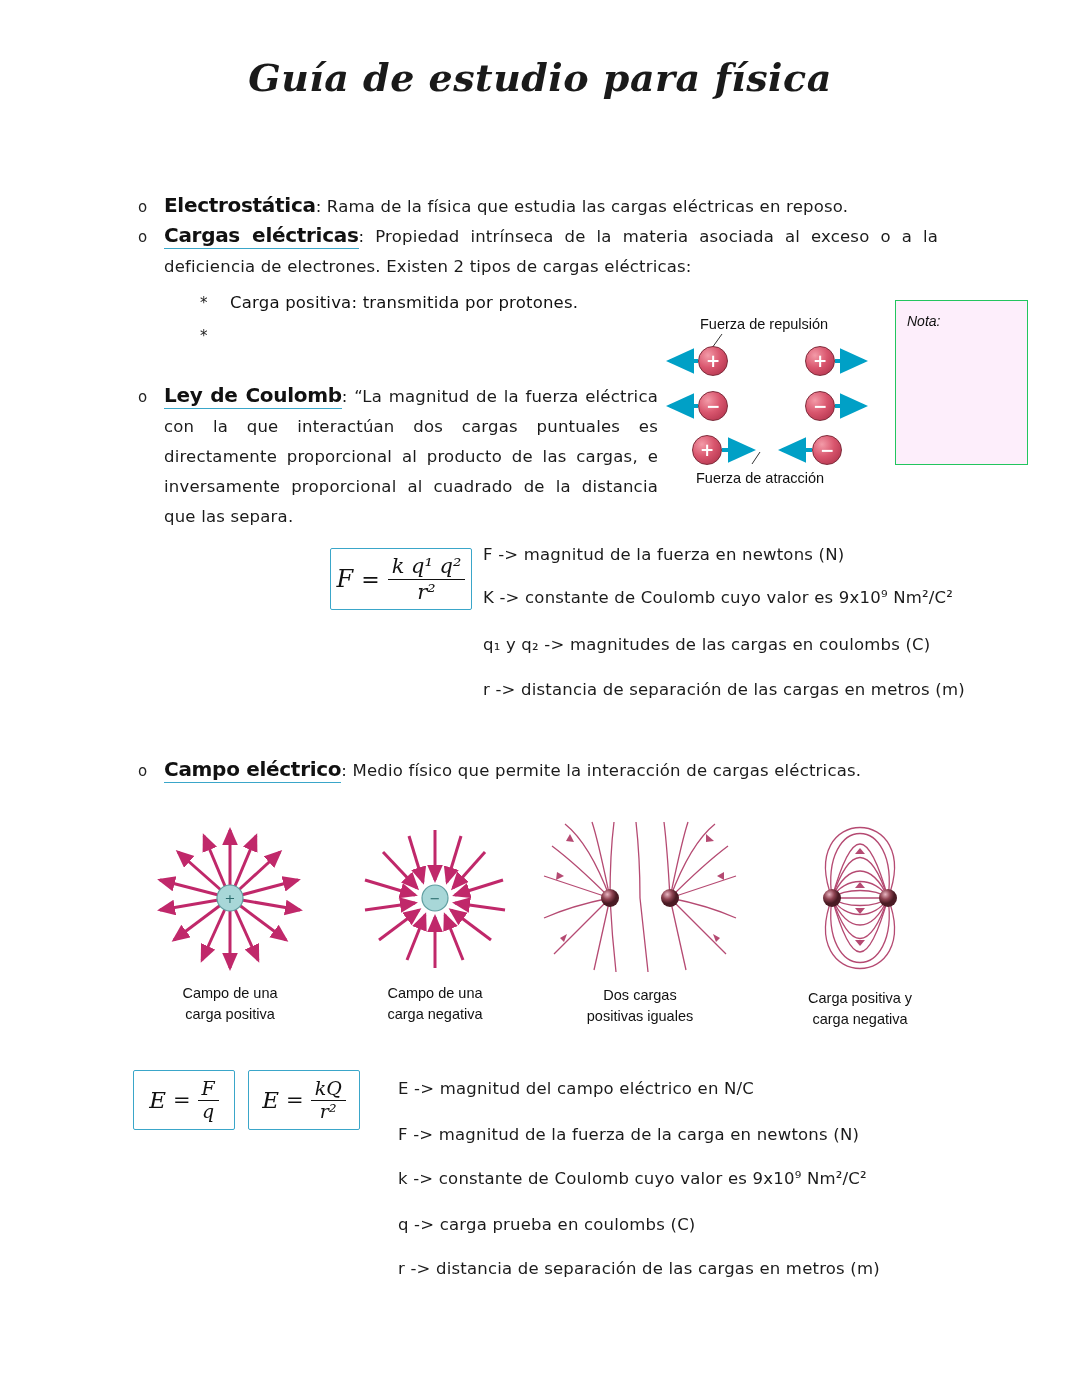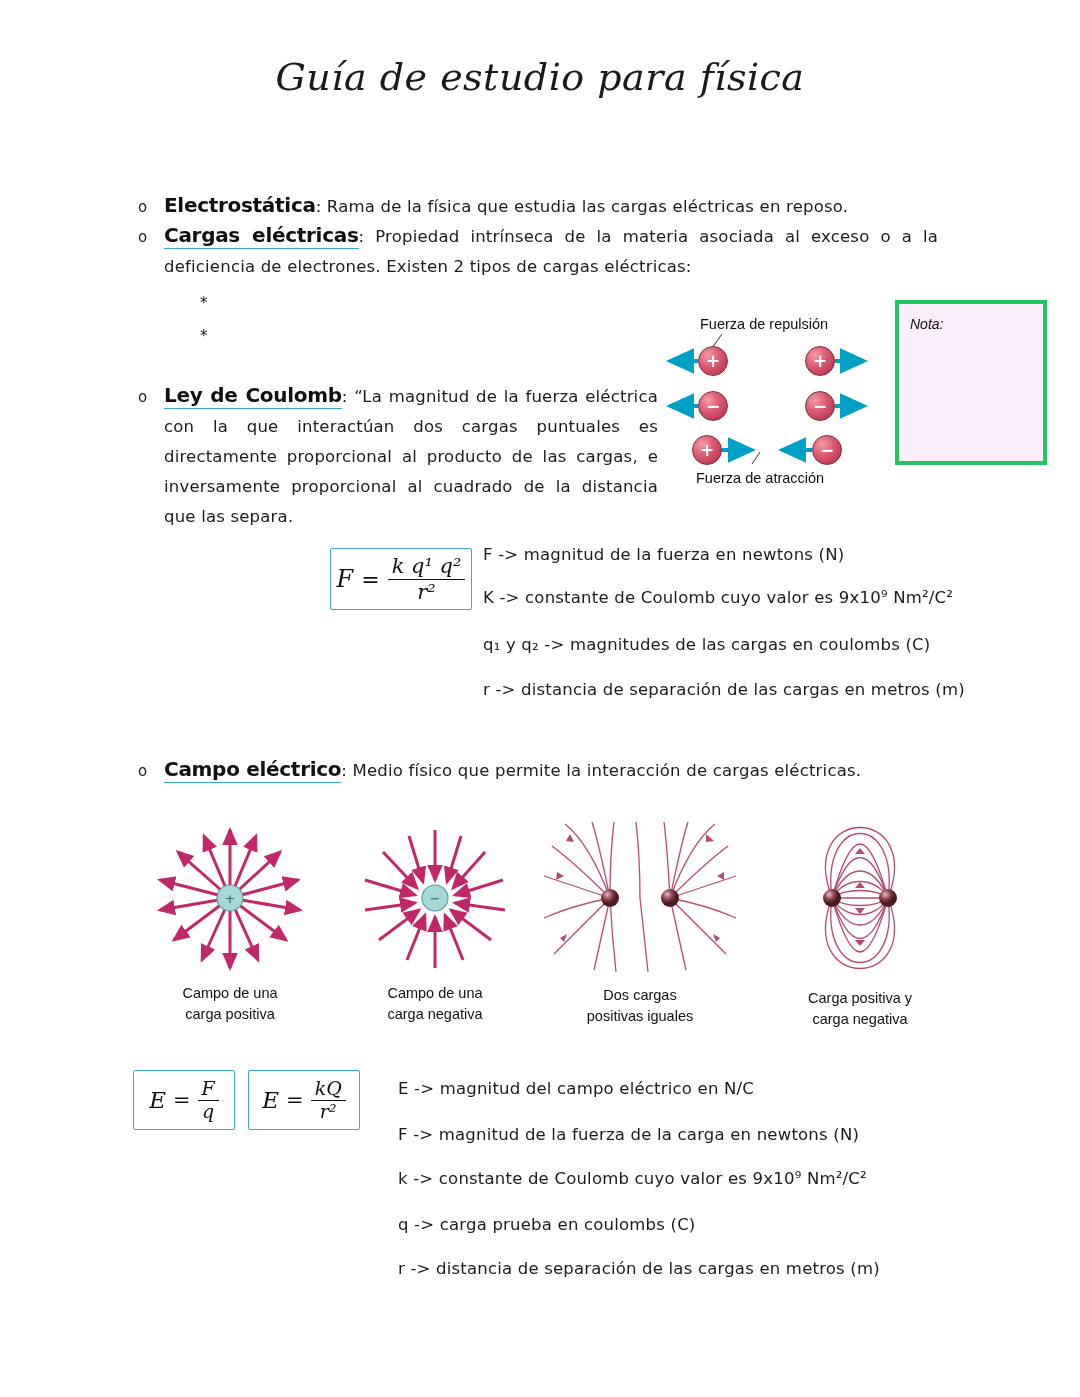--- a/index.html
+++ b/index.html
@@ -18,21 +18,21 @@
 
   
   .title {
     position: absolute;
     top: 55px;
     left: 0;
     width: 100%;
     text-align: center;
     font-family: "DejaVu Serif", serif;
     font-style: italic;
-    font-weight: normal;
+    font-weight: bold;
     font-size: 38px;
     letter-spacing: 0.5px;
     color: #1a1a1a;
   }
 
   .bullet-row {
     position: absolute;
     display: flex;
     align-items: flex-start;
   }
@@ -84,24 +84,24 @@
     font-size: 16.5px;
     line-height: 30px;
     letter-spacing: 0.2px;
   }
 
   
   .nota-box {
     position: absolute;
     left: 895px;
     top: 300px;
-    width: 152px;
+    width: 133px;
     height: 165px;
     background: #fdeefb;
-    border: 4px solid #22c55e;
+    border: 1px solid #22c55e;
     box-sizing: border-box;
     padding: 10px 11px;
     font-family: "Liberation Sans", sans-serif;
     font-size: 14px;
     line-height: 20px;
     color: #111;
   }
   .nota-title {
     font-style: italic;
     margin-bottom: 12px;
@@ -208,20 +208,21 @@
 
 <div class="bullet-row" style="left:138px; top:222px; width:800px;">
   <div class="bullet-marker">o</div>
   <div class="bullet-body just">
     <span class="term term-underline">Cargas eléctricas</span><span class="bodytext">:</span><span class="bodytext"> Propiedad intrínseca de la materia asociada al exceso o a la deficiencia de electrones. Existen 2 tipos de cargas eléctricas:</span>
   </div>
 </div>
 
 <div class="star-row" style="left:200px; top:288px; width:560px;">
   <div class="star-marker">*</div>
+  <div class="star-text">Carga positiva: transmitida por protones.</div>
 </div>
 <div class="star-row" style="left:200px; top:321px; width:560px;">
   <div class="star-marker">*</div>
 </div>
 
 <div class="figure-charges">
   <div class="fig-label" style="left:40px; top:4px;">Fuerza de repulsión</div>
   <div class="fig-label" style="left:20px; top:158px;margin-left:16px;">Fuerza de atracción</div>
 
   <svg width="215" height="180" style="position:absolute; left:0; top:0;">

